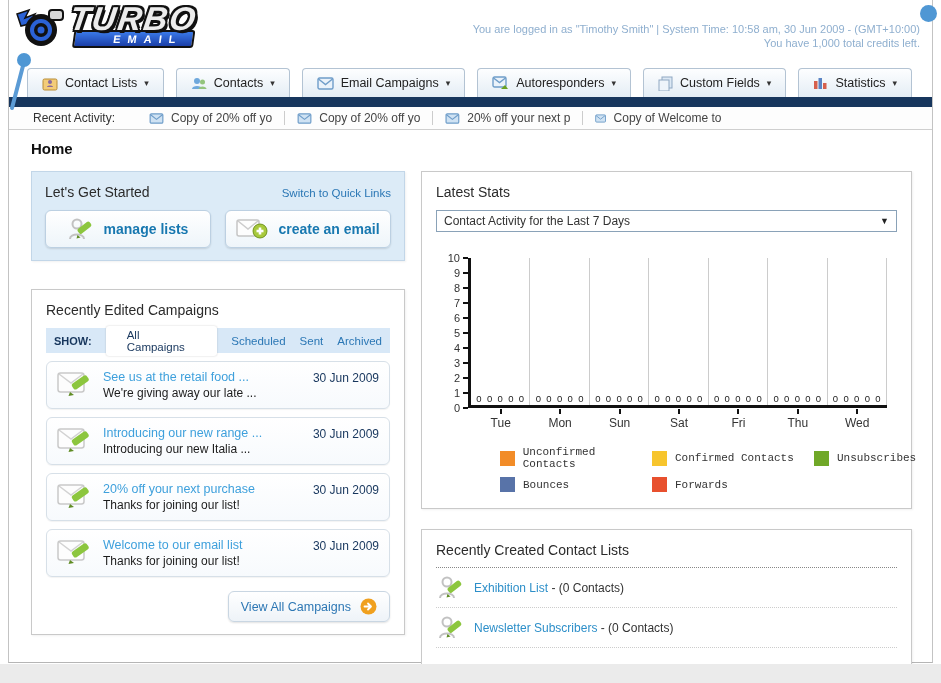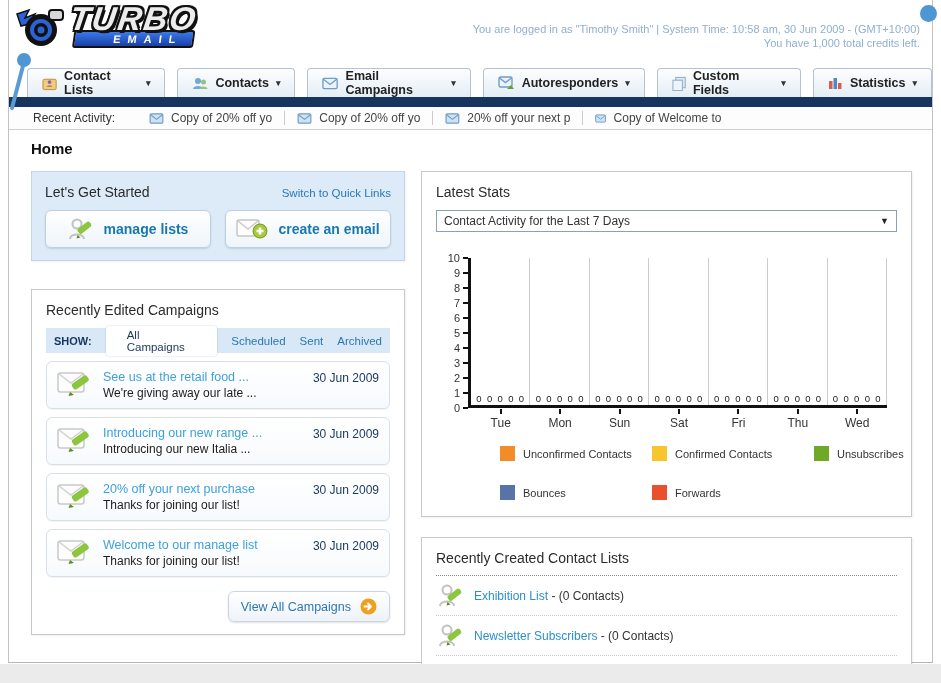--- a/index.html
+++ b/index.html
@@ -30,21 +30,21 @@
   .nav-links .sep { margin: 0 6px; color: #9bb6d2; }
   .nav-links .dd { color: #2b6cab; font-size: 9px; margin-left: 3px; text-decoration: none; display: inline-block; }
   .login-info { position: absolute; top: 22px; right: 12px; text-align: right;
                 color: #8fafcf; font-size: 11px; line-height: 14px; }
 
   .help-bubble { position: absolute; top: 5px; right: -5px; width: 17px; height: 17px;
                  border-radius: 50%; background: #4f97d4; cursor: pointer; }
   .pin-decoration { position: absolute; left: 0; top: 50px; z-index: 5; pointer-events: none; }
 
   
-  .tabbar { padding: 6px 0 0 18px; display: flex; gap: 12px; align-items: flex-start; font-weight: bold; }
+  .tabbar { padding: 6px 0 0 18px; display: flex; gap: 12px; align-items: flex-start; }
   .tab { display: inline-flex; align-items: center; gap: 7px; height: 29px; padding: 0 14px;
          border: 1px solid #b3c3d3; border-bottom: none; border-radius: 4px 4px 0 0;
          background: linear-gradient(#fdfeff, #e4edf5); font-size: 12.5px; color: #222; cursor: pointer; }
   .tab .caret { font-size: 9px; color: #333; }
   .navybar { height: 10px; background: #17365d; }
 
   
   .activity { height: 23px; display: flex; align-items: center; padding-left: 24px;
               background: #fdfdfd; border-bottom: 1px solid #cfcfcf; }
   .activity-label { color: #333; margin-right: 22px; font-size: 12px; }
@@ -112,21 +112,21 @@
   .ytick::after { content: ""; display: inline-block; width: 5px; height: 2px; background: #111; margin-left: 3px; }
   .plot { flex: 1; position: relative; height: 150px; border-left: 3px solid #111;
           border-bottom: 3px solid #111; display: flex; }
   .chart-col { flex: 1; position: relative; border-right: 1px solid #ccc; }
   .chart-col .zeros { position: absolute; left: 0; right: 0; bottom: 1px; display: flex;
                       justify-content: space-evenly; font-size: 9.5px; color: #222; }
   .x-axis { display: flex; margin-left: 29px; margin-top: 1px; }
   .xlabel { flex: 1; text-align: center; font-size: 12px; color: #333; }
   .xlabel::before { content: ""; display: block; width: 2px; height: 5px; background: #111; margin: 0 auto 2px; }
 
-  .legend { margin: 16px 0 4px 58px; display: grid; grid-template-columns: 152px 162px 150px; row-gap: 24px; }
+  .legend { margin: 16px 0 4px 58px; display: grid; grid-template-columns: 152px 162px 150px; row-gap: 7px; font-family: Liberation Mono, monospace; }
   .legend-item { display: flex; align-items: center; gap: 8px; }
   .swatch { width: 15px; height: 15px; display: inline-block; }
   .legend-label { font-size: 11px; color: #333; }
 
   
   .cl-panel { margin-top: 20px; }
   .dotted { border-bottom: 1px dotted #888; margin-top: 9px; }
   .cl-item { display: flex; align-items: center; gap: 10px; padding: 6px 2px;
              border-bottom: 1px dotted #ccc; }
   .cl-item .cl-text { font-size: 12px; color: #333; }
@@ -346,21 +346,21 @@
           </div>
 
           <div class="campaign-card">
             <svg width="36" height="28" viewBox="0 0 36 28">
               <rect x="1" y="4" width="26" height="19" rx="2.5" fill="#fdfdfd" stroke="#c9c9c9" stroke-width="1.5"></rect>
               <path d="M2 5l12 9L26 5" fill="none" stroke="#d2d2d2" stroke-width="1.5"></path>
               <rect x="14" y="10" width="18" height="7" rx="2.5" fill="#8cc63e" transform="rotate(-35 23 13)"></rect>
               <path d="M13 23l4 3-5.5 1z" fill="#5f8c23"></path>
             </svg>
             <span class="ctext">
-              <div class="campaign-title">Welcome to our manage list</div>
+              <div class="campaign-title">Welcome to our email list</div>
               <div class="campaign-sub">Thanks for joining our list!</div>
             </span>
             <span class="campaign-date">30 Jun 2009</span>
           </div>
 
           <div class="view-all-row">
             <button class="btn-arrow">
               <span>View All Campaigns</span>
               <svg width="17" height="17" viewBox="0 0 17 17">
                 <circle cx="8.5" cy="8.5" r="8" fill="#f0a01e"></circle>

